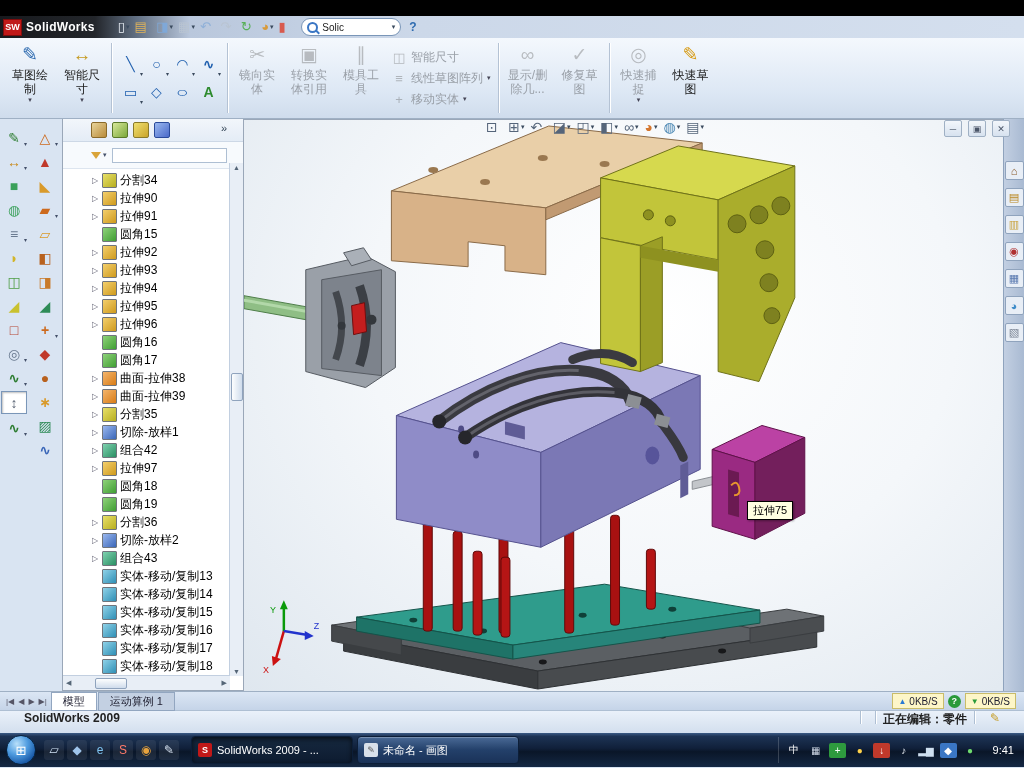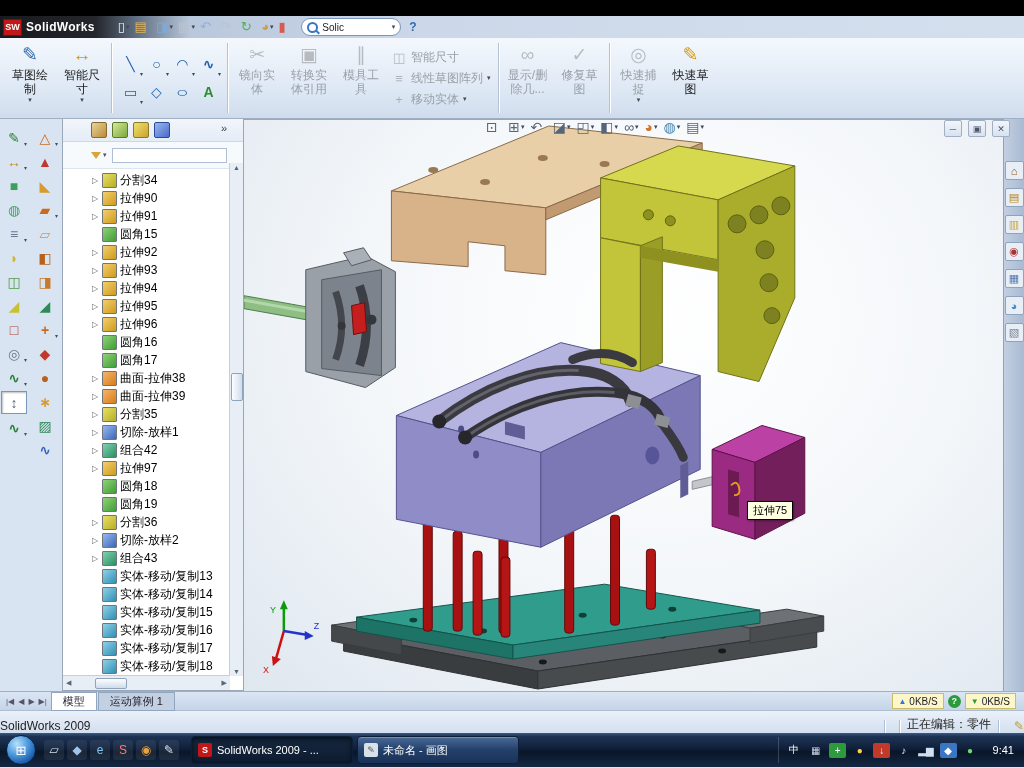--- a/index.html
+++ b/index.html
@@ -126,21 +126,21 @@
   .netbadges{margin-left:auto;display:flex;align-items:center;gap:4px;padding-right:4px;}
   .net{display:flex;align-items:center;background:#fdf6c8;border:1px solid #c9bc6a;font-size:10px;
     padding:0 5px;height:14px;gap:3px;color:#223;}
   .net .arr-up{color:#2a7ad4;font-size:8px;}
   .net .arr-dn{color:#2a9a3a;font-size:8px;}
   .qhelp{width:13px;height:13px;border-radius:50%;background:#2a9a3a;color:#fff;font-size:9px;display:flex;
     align-items:center;justify-content:center;font-weight:bold;}
 
   
   .statusbar{height:22px;background:linear-gradient(#eaf1fa,#d3dfee);border-top:1px solid #aebfd3;
-    display:flex;align-items:flex-end;font-size:12px;color:#222;padding:0 0;}
+    display:flex;align-items:flex-start;font-size:12px;color:#222;padding:0 24px;font-weight:bold;}
   .sb-left{margin-right:auto;}
   .sb-sep{width:1px;height:13px;background:#aebfd3;margin:0 7px;box-shadow:1px 0 0 #fff;}
   .sb-ico{font-size:12px;color:#c59a1f;margin-left:8px;}
 
   
   .taskbar{height:34px;background:linear-gradient(#3a5a85 0%,#1d3354 10%,#10203a 45%,#0a1628 55%,#142844 100%);
     display:flex;align-items:center;padding:0 2px;gap:4px;}
   .orb{width:28px;height:28px;border-radius:50%;flex:none;
     background:radial-gradient(circle at 35% 28%,#b8e0fa,#4f9ce0 40%,#1a5aa8 75%,#0c3a78);
     border:1px solid #06223f;display:flex;align-items:center;justify-content:center;color:#fff;font-size:13px;margin:0 4px;}

